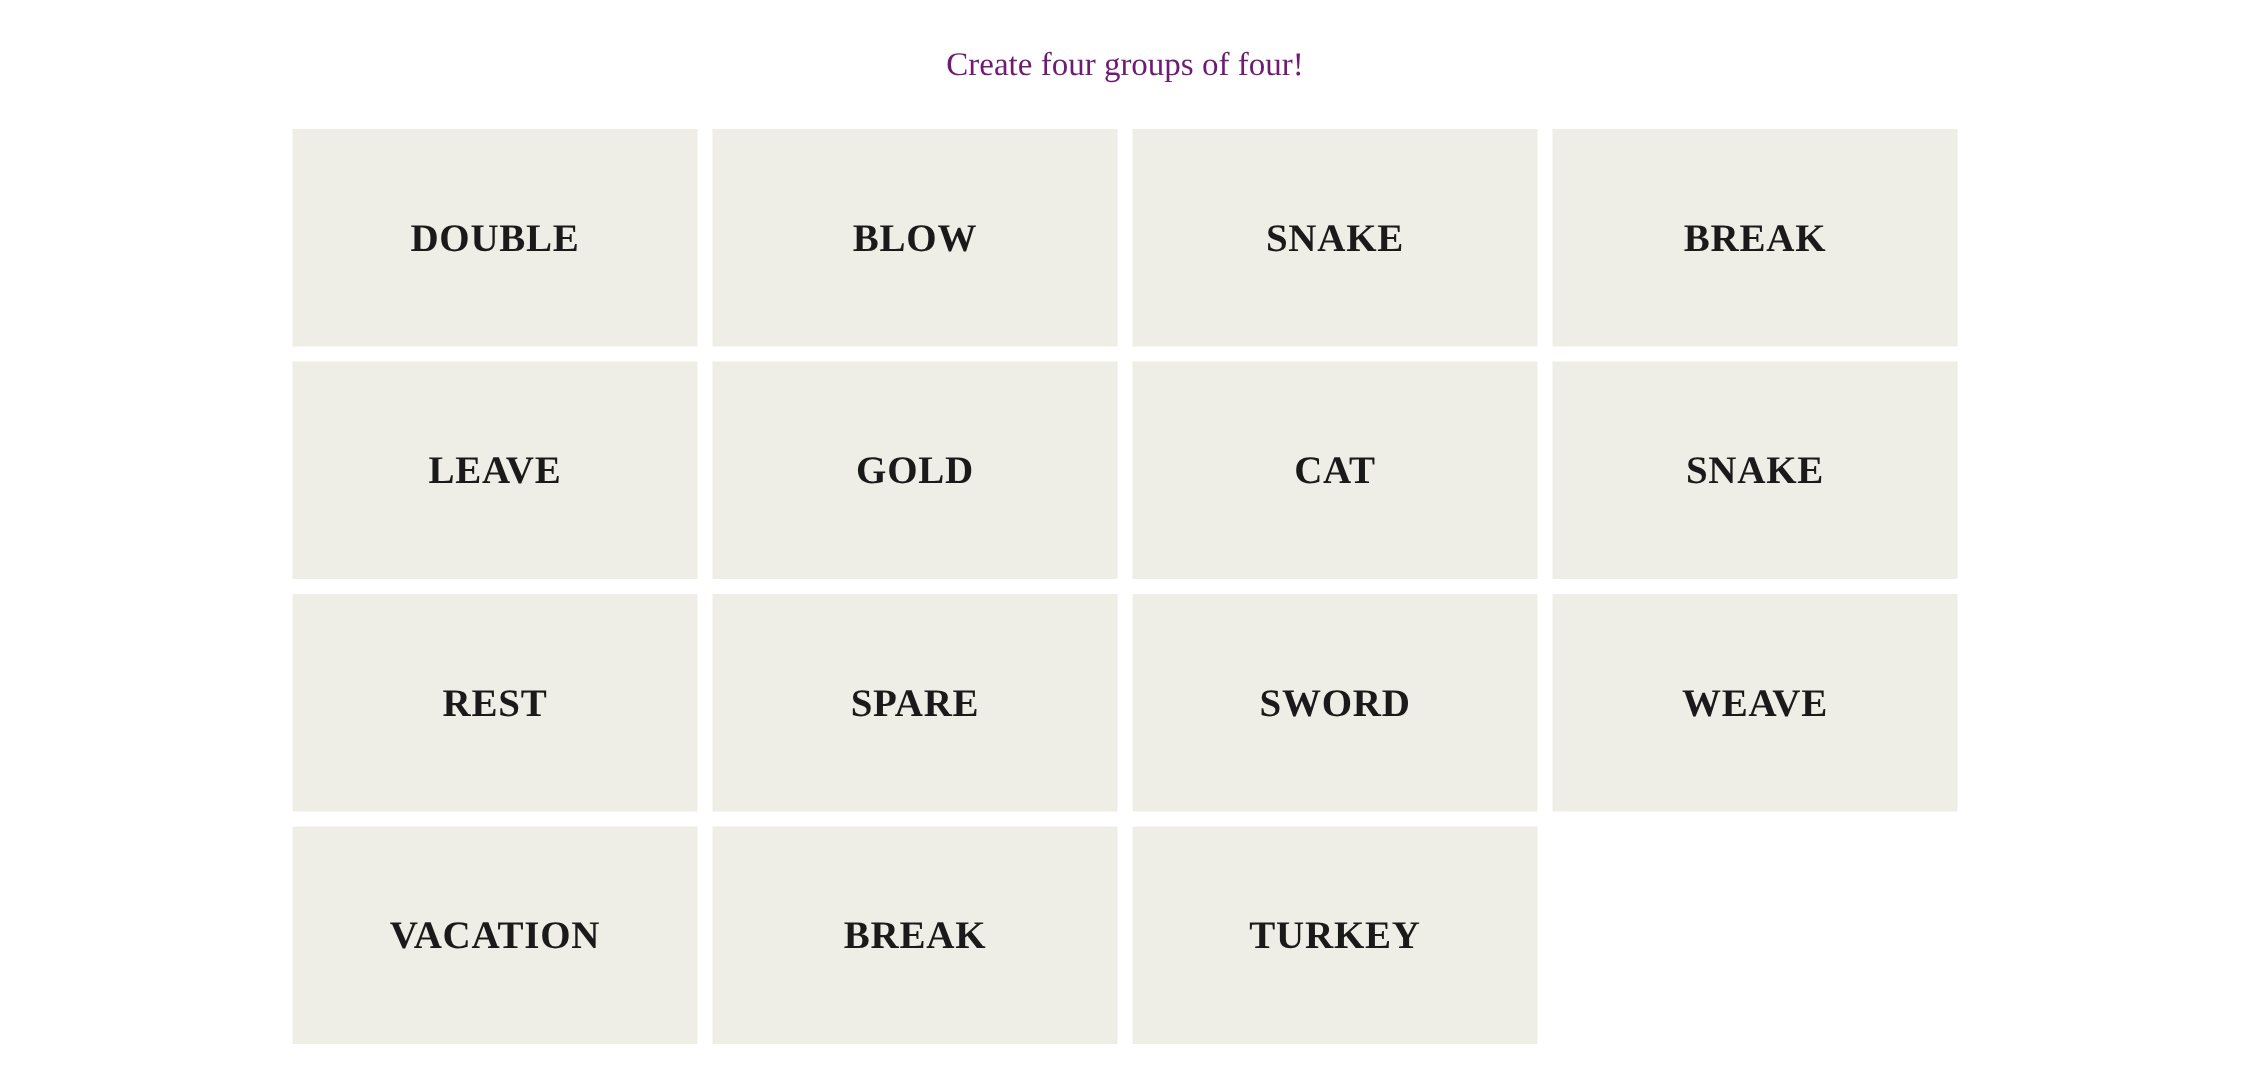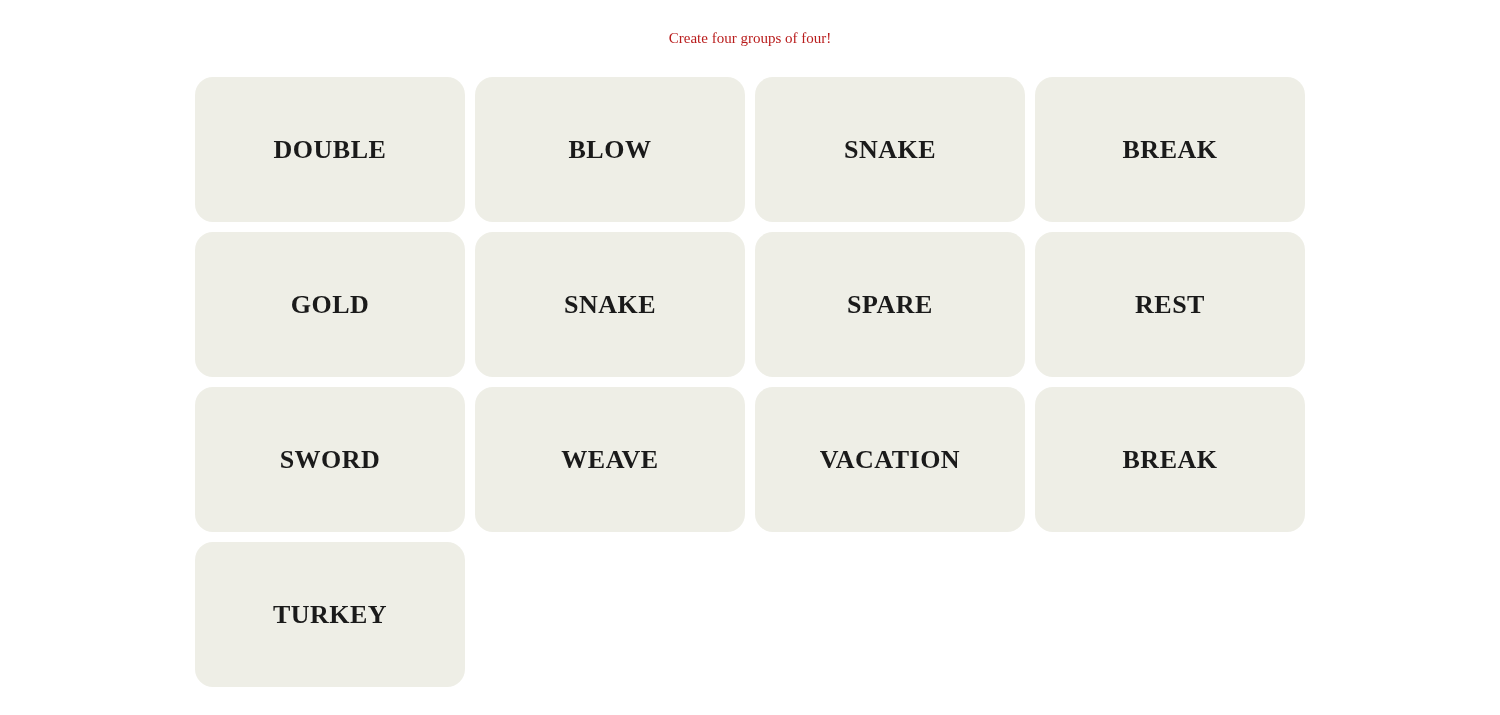--- a/index.html
+++ b/index.html
@@ -13,36 +13,36 @@
       font-family: 'Georgia', serif;
       display: flex;
       flex-direction: column;
       align-items: center;
       justify-content: flex-start;
       min-height: 715px;
       padding-top: 30px;
     }
 
     .subtitle {
-      font-size: 15px;
-      color: #b91c1c;
+      font-size: 22px;
+      color: #701a75;
       margin-bottom: 30px;
       font-family: 'Georgia', serif;
     }
 
     .grid {
       display: grid;
       grid-template-columns: repeat(4, 270px);
       grid-template-rows: repeat(4, 145px);
       gap: 10px;
     }
 
     .tile {
       background-color: #eeeee6;
-      border-radius: 18px;
+      border-radius: 0;
       display: flex;
       align-items: center;
       justify-content: center;
       cursor: pointer;
       transition: background-color 0.15s ease;
       user-select: none;
     }
 
     .tile-label {
       font-size: 26px;
@@ -64,30 +64,36 @@
     <div class="tile">
       <span class="tile-label">BLOW</span>
     </div>
     <div class="tile">
       <span class="tile-label">SNAKE</span>
     </div>
     <div class="tile">
       <span class="tile-label">BREAK</span>
     </div>
     <div class="tile">
+      <span class="tile-label">LEAVE</span>
+    </div>
+    <div class="tile">
       <span class="tile-label">GOLD</span>
+    </div>
+    <div class="tile">
+      <span class="tile-label">CAT</span>
     </div>
     <div class="tile">
       <span class="tile-label">SNAKE</span>
     </div>
     <div class="tile">
-      <span class="tile-label">SPARE</span>
+      <span class="tile-label">REST</span>
     </div>
     <div class="tile">
-      <span class="tile-label">REST</span>
+      <span class="tile-label">SPARE</span>
     </div>
     <div class="tile">
       <span class="tile-label">SWORD</span>
     </div>
     <div class="tile">
       <span class="tile-label">WEAVE</span>
     </div>
     <div class="tile">
       <span class="tile-label">VACATION</span>
     </div>

